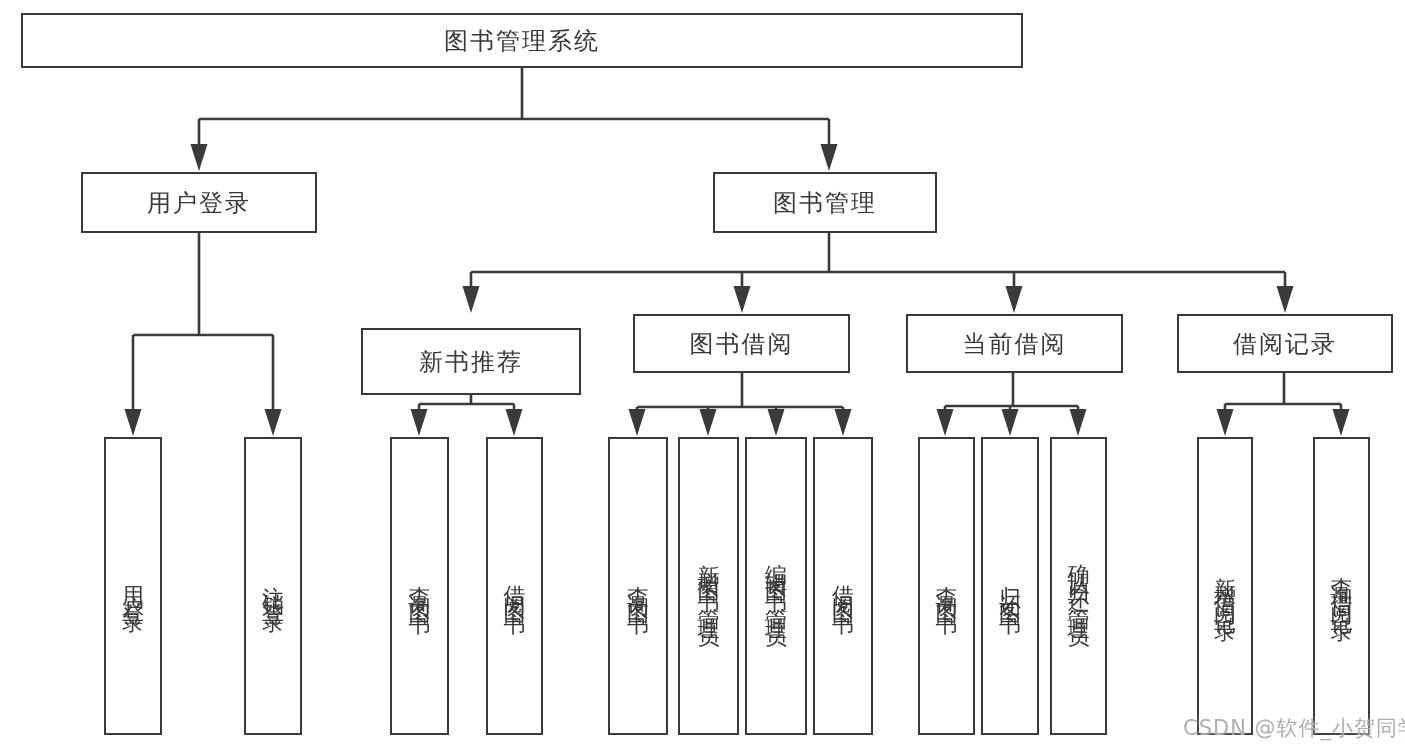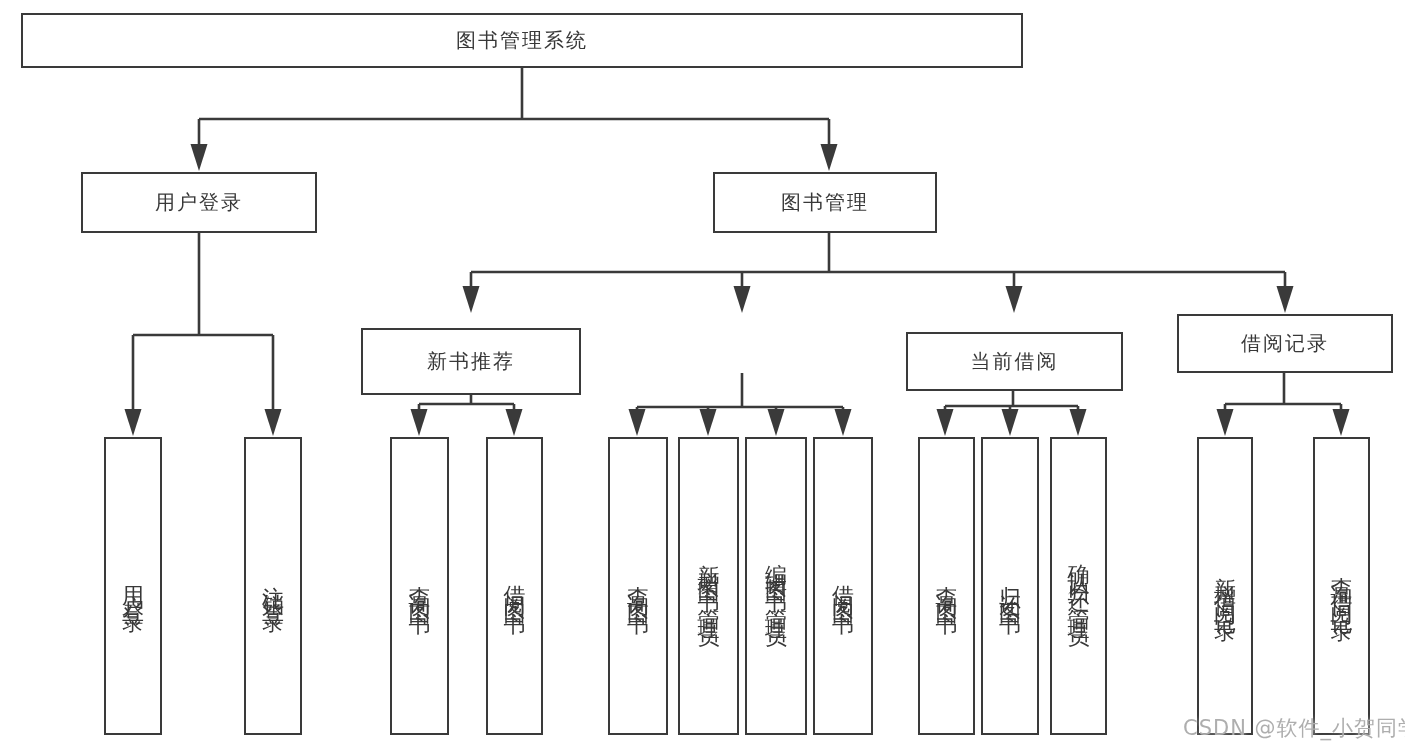--- a/index.html
+++ b/index.html
@@ -30,21 +30,21 @@
     box-sizing: border-box;
     border: 2.5px solid #3a3a3a;
     background: #ffffff;
     color: #383838;
     display: flex;
     align-items: center;
     justify-content: center;
     z-index: 1;
   }
   .h {
-    font-size: 20px;
+    font-size: 24px;
     letter-spacing: 2px;
     text-align: center;
   }
   .v {
     writing-mode: vertical-rl;
     text-orientation: mixed;
     font-size: 22px;
     letter-spacing: 9px;
     line-height: 1;
   }
@@ -114,21 +114,22 @@
       <polygon points="1332.5,409 1349.5,409 1341,436"></polygon>
     </g>
   </svg>
 
   <div class="box h" style="left:21px; top:13px; width:1002px; height:55px;">图书管理系统</div>
 
   <div class="box h" style="left:81px; top:172px; width:236px; height:61px;">用户登录</div>
   <div class="box h" style="left:713px; top:172px; width:224px; height:61px;">图书管理</div>
 
   <div class="box h" style="left:361px; top:328px; width:220px; height:67px;text-align:right;">新书推荐</div>
-  <div class="box h" style="left:906px; top:332px; width:217px; height:59px;">当前借阅</div>
+  <div class="box h" style="left:633px; top:314px; width:217px; height:59px;">图书借阅</div>
+  <div class="box h" style="left:906px; top:314px; width:217px; height:59px;">当前借阅</div>
   <div class="box h" style="left:1177px; top:314px; width:216px; height:59px;">借阅记录</div>
 
   <div class="box v" style="left:104px; top:437px; width:58px; height:298px;">用户登录</div>
   <div class="box v" style="left:244px; top:437px; width:58px; height:298px;">注销登录</div>
 
   <div class="box v" style="left:390px; top:437px; width:59px; height:298px;">查询图书</div>
   <div class="box v" style="left:486px; top:437px; width:57px; height:298px;">借阅图书</div>
 
   <div class="box v" style="left:608px; top:437px; width:60px; height:298px;">查询图书</div>
   <div class="box v" style="left:678px; top:437px; width:61px; height:298px;">新增图书（管理员）</div>

